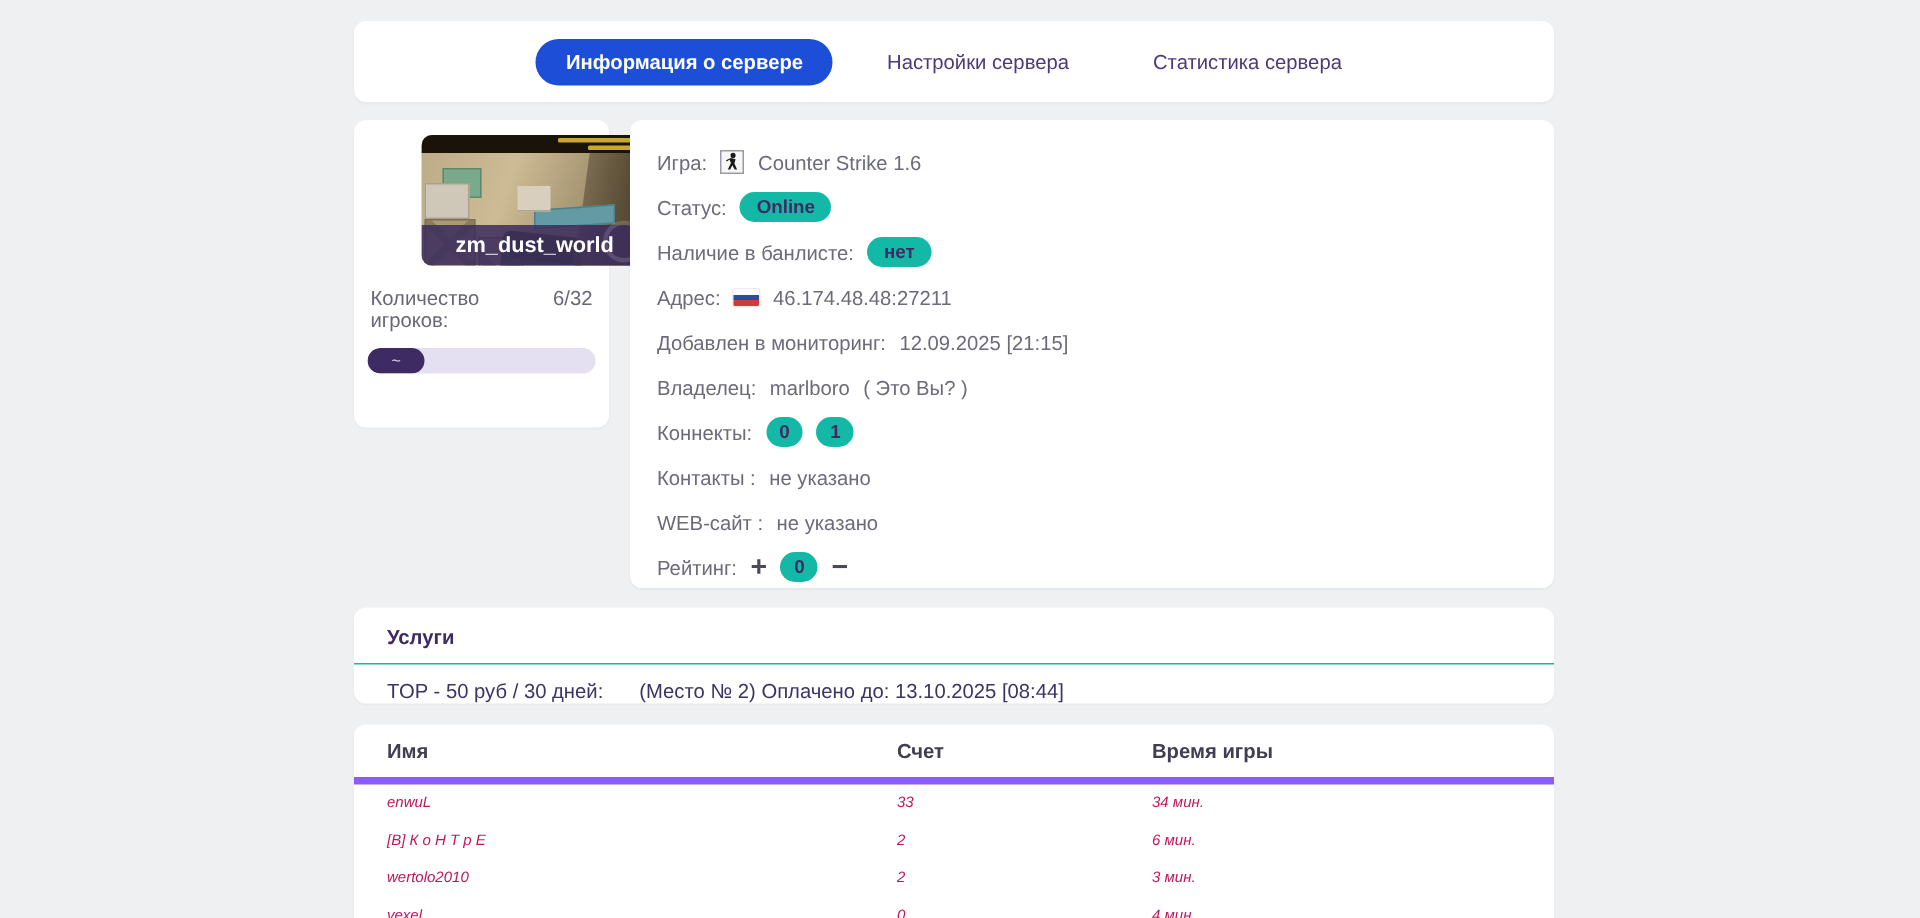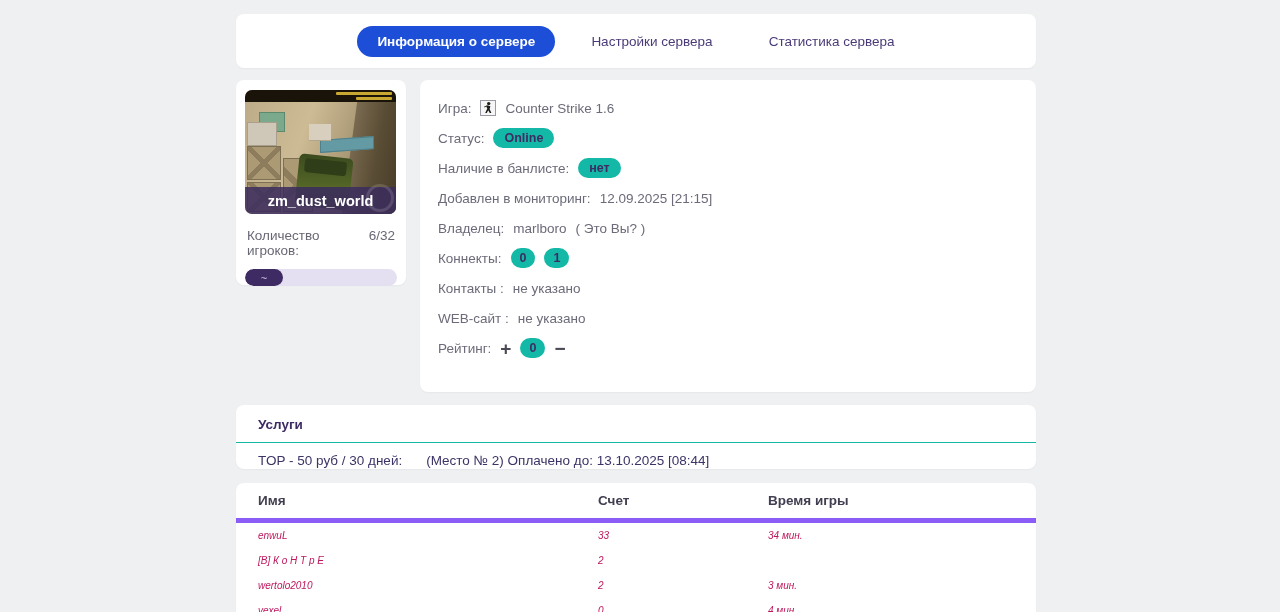--- a/index.html
+++ b/index.html
@@ -24,22 +24,23 @@
   }
   .tab {
     font-size: 13.5px; color: #4a3a78; padding: 8px 20px;
     border-radius: 17px; cursor: pointer; white-space: nowrap;
   }
   .tab.active { background: #1d4ed8; color: #ffffff; font-weight: bold; }
 
   
   .map-card { left: 0; top: 80px; width: 170px; height: 205px; padding: 10px 9px; }
   .map-image {
-    width: 151px; height: 124px; border-radius: 7px; position: relative; overflow: hidden;
+    width: 151px; height: 87px; border-radius: 7px; position: relative; overflow: hidden;
     background: linear-gradient(110deg,#bcab87 0%,#cdbb95 38%,#a3926f 70%,#6f6049 100%);
+    margin-left: 36px;
   }
   .hud-strip { position: absolute; top: 0; left: 0; right: 0; height: 12px; background: #1a130a; }
   .hud-mark { position: absolute; height: 3px; background: #c9a832; border-radius: 1px; }
   .hud-mark.m1 { top: 2px; right: 4px; width: 56px; }
   .hud-mark.m2 { top: 7px; right: 4px; width: 36px; }
   .map-greenpanel { position: absolute; left: 14px; top: 22px; width: 26px; height: 20px; background: #7ba98c; border: 1px solid #5d8a6f; }
   .map-machine { position: absolute; left: 2px; top: 32px; width: 30px; height: 24px; background: #cfc7b8; border: 1px solid #a89f8d; }
   .crate {
     position: absolute; border: 1px solid #7d6f52;
     background:
@@ -175,20 +176,25 @@
     <div class="info-row">
       <span>Статус:</span>
       <span class="badge">Online</span>
     </div>
 
     <div class="info-row">
       <span>Наличие в банлисте:</span>
       <span class="badge">нет</span>
     </div>
 
+    <div class="info-row">
+      <span>Адрес:</span>
+      <span class="flag"></span>
+      <span>46.174.48.48:27211</span>
+    </div>
 
     <div class="info-row">
       <span>Добавлен в мониторинг:</span>
       <span>12.09.2025 [21:15]</span>
     </div>
 
     <div class="info-row">
       <span>Владелец:</span>
       <span>marlboro</span>
       <span style="cursor:pointer;">( Это Вы? )</span>
@@ -234,20 +240,21 @@
       <span>Время игры</span>
     </div>
     <div class="table-row">
       <span>enwuL</span>
       <span>33</span>
       <span>34 мин.</span>
     </div>
     <div class="table-row">
       <span>[B] К о Н Т р Е</span>
       <span>2</span>
+      <span>6 мин.</span>
     </div>
     <div class="table-row">
       <span>wertolo2010</span>
       <span>2</span>
       <span>3 мин.</span>
     </div>
     <div class="table-row">
       <span>vexel</span>
       <span>0</span>
       <span>4 мин.</span>

